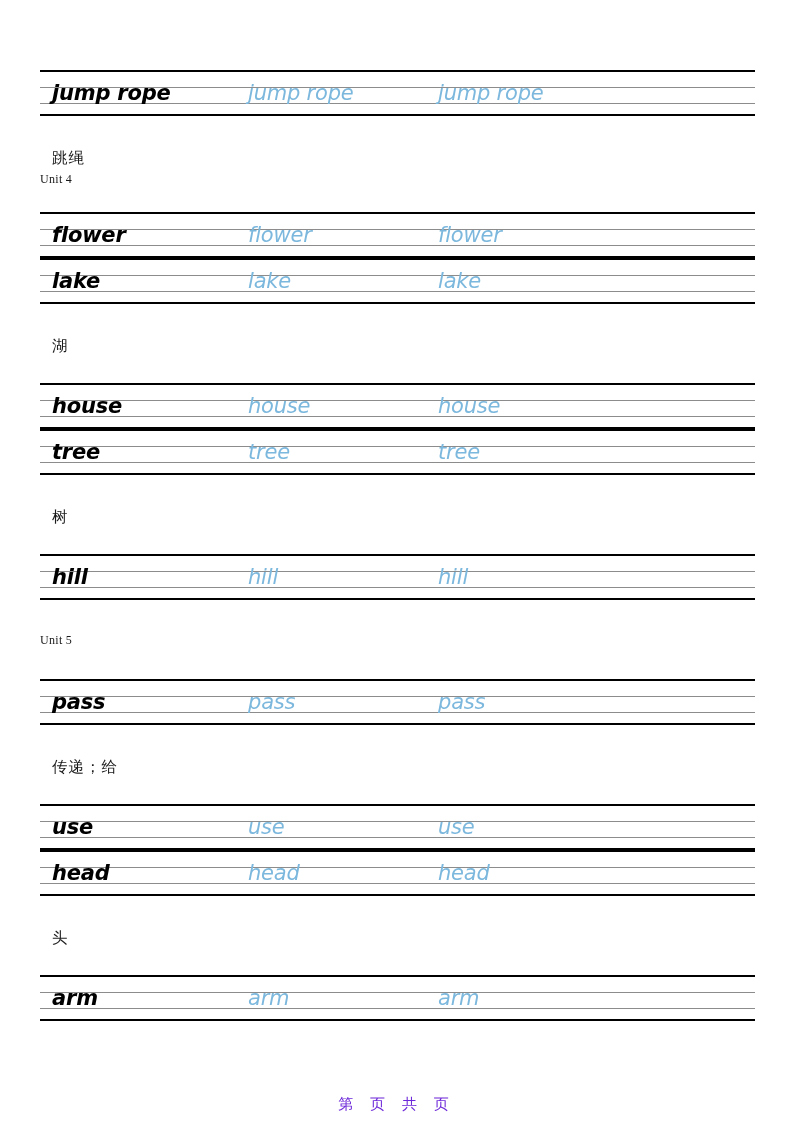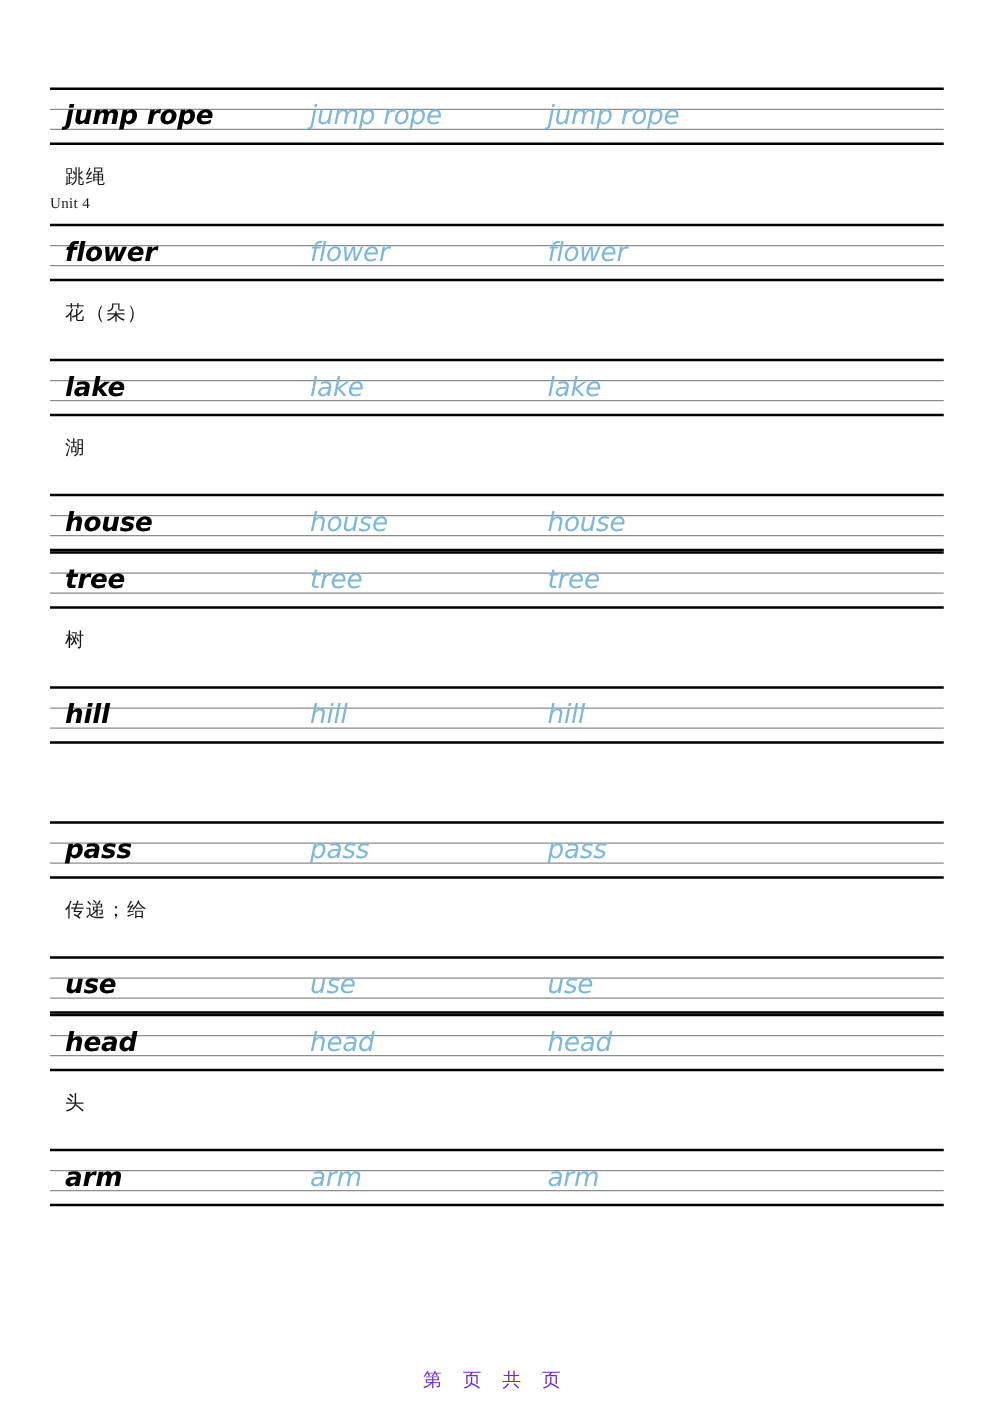--- a/index.html
+++ b/index.html
@@ -66,22 +66,23 @@
     line-height: 1;
     white-space: nowrap;
     letter-spacing: -0.2px;
   }
   .word.col1 { left: 12px;  color: #000000; }
   .word.col2 { left: 208px; color: #7cb8dd; font-weight: 400; }
   .word.col3 { left: 398px; color: #7cb8dd; font-weight: 400; }
 
   
   .gloss {
-    padding: 14px 0 8px 0;
+    padding: 14px 0 24px 0;
     min-height: 62px;
+    margin-top: 17px;
   }
   .gloss .cn {
     font-family: "DejaVu Serif", "Liberation Serif", serif;
     font-size: 15.5px;
     color: #1a1a1a;
     line-height: 1.5;
     padding-left: 12px;
     letter-spacing: 1px;
   }
   .gloss .unit {
@@ -126,23 +127,20 @@
         </div>
       </div>
       <div class="entry">
         <div class="staff">
           <div class="rule mid-top"></div>
           <div class="rule mid-bot"></div>
           <span class="word col1">flower</span>
           <span class="word col2">flower</span>
           <span class="word col3">flower</span>
         </div>
-        <div class="gloss">
-          <div class="cn">花（朵）</div>
-        </div>
       </div>
       <div class="entry">
         <div class="staff">
           <div class="rule mid-top"></div>
           <div class="rule mid-bot"></div>
           <span class="word col1">lake</span>
           <span class="word col2">lake</span>
           <span class="word col3">lake</span>
         </div>
         <div class="gloss">
@@ -172,20 +170,21 @@
       </div>
       <div class="entry">
         <div class="staff">
           <div class="rule mid-top"></div>
           <div class="rule mid-bot"></div>
           <span class="word col1">hill</span>
           <span class="word col2">hill</span>
           <span class="word col3">hill</span>
         </div>
         <div class="gloss">
+          <div class="unit">Unit 5</div>
         </div>
       </div>
       <div class="entry">
         <div class="staff">
           <div class="rule mid-top"></div>
           <div class="rule mid-bot"></div>
           <span class="word col1">pass</span>
           <span class="word col2">pass</span>
           <span class="word col3">pass</span>
         </div>

